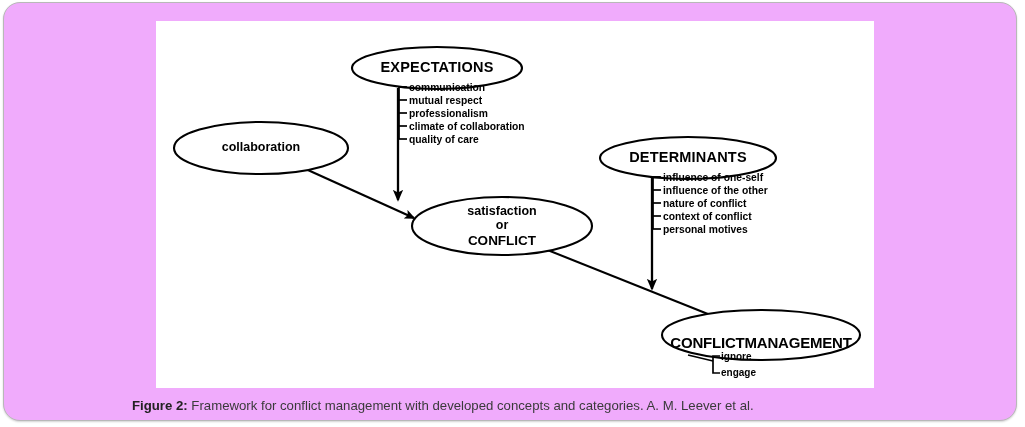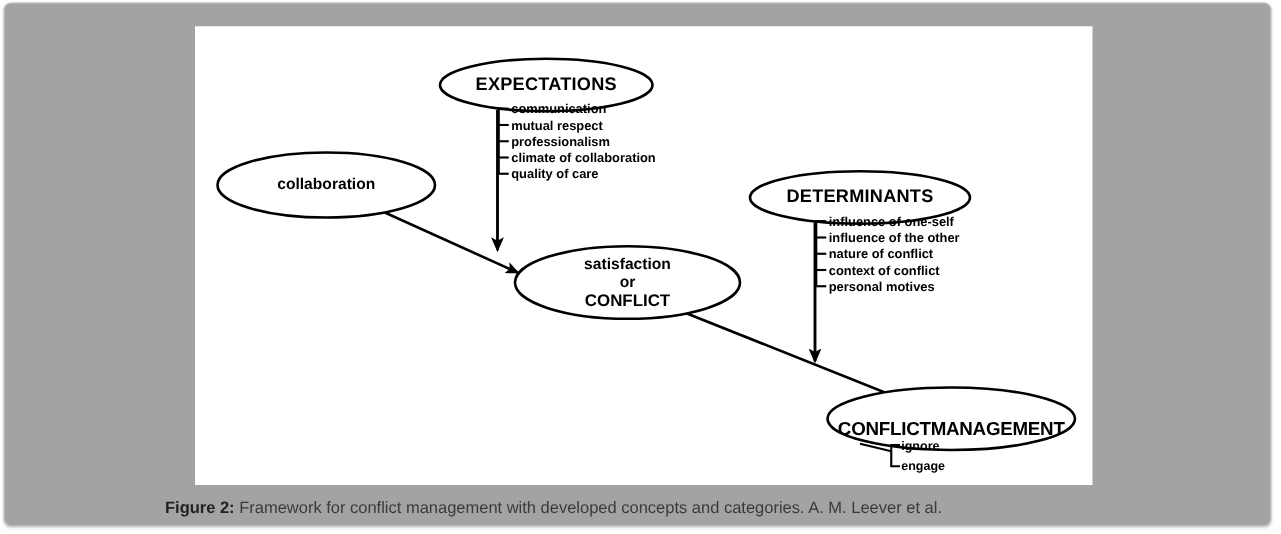--- a/index.html
+++ b/index.html
@@ -12,23 +12,23 @@
     height: 427px;
     font-family: "Liberation Sans", sans-serif;
     overflow: hidden;
   }
   #figure-panel {
     position: absolute;
     left: 3px;
     top: 2px;
     width: 1014px;
     height: 419px;
-    background: #a3a3a3;
+    background: #f0abfc;
     border: 1px solid #b8b8b8;
-    border-radius: 6px;
+    border-radius: 17px;
     box-sizing: border-box;
     box-shadow: 0 1px 2px rgba(0,0,0,0.18);
   }
   #figure-canvas {
     position: absolute;
     left: 152px;
     top: 18px;
     width: 718px;
     height: 367px;
     background: #ffffff;

